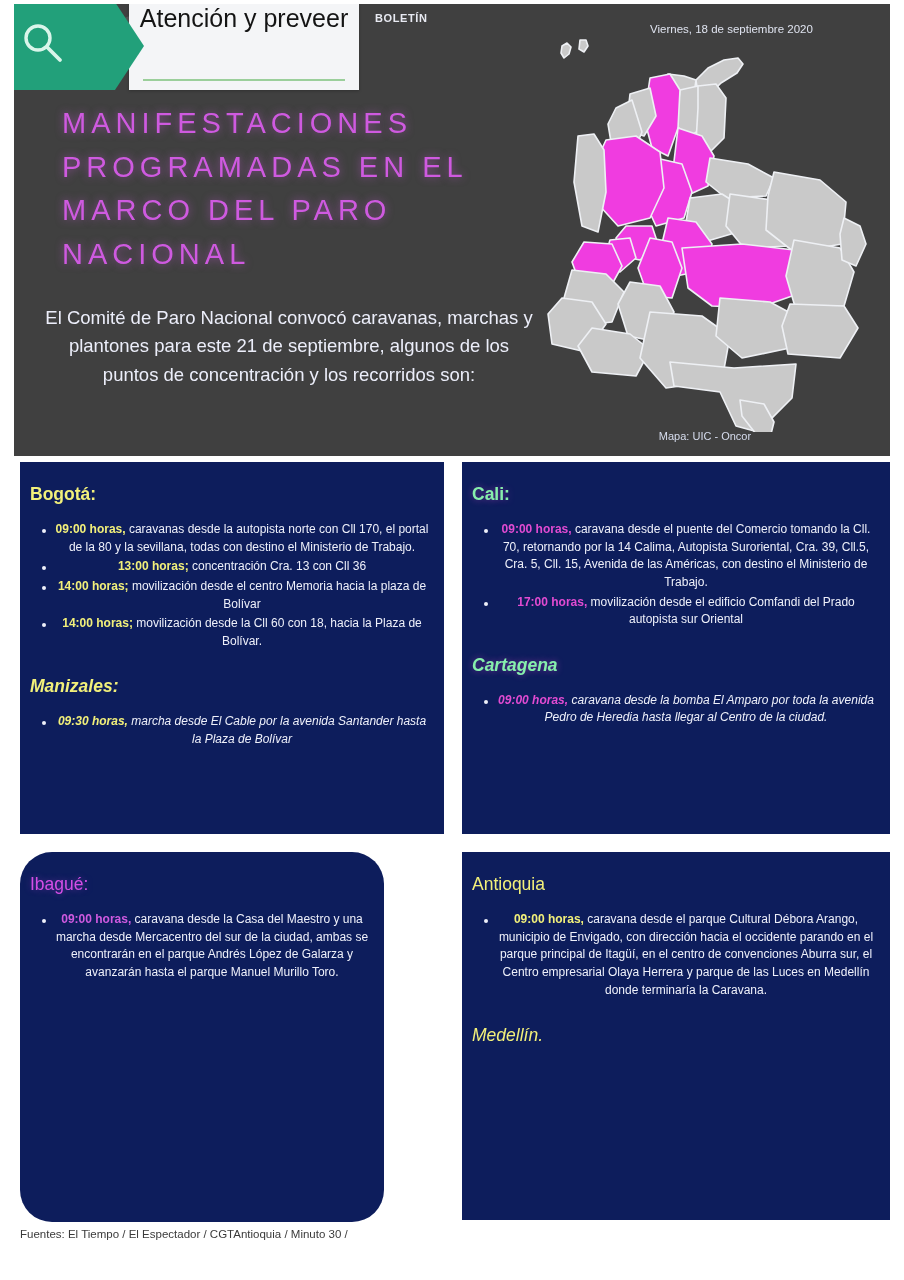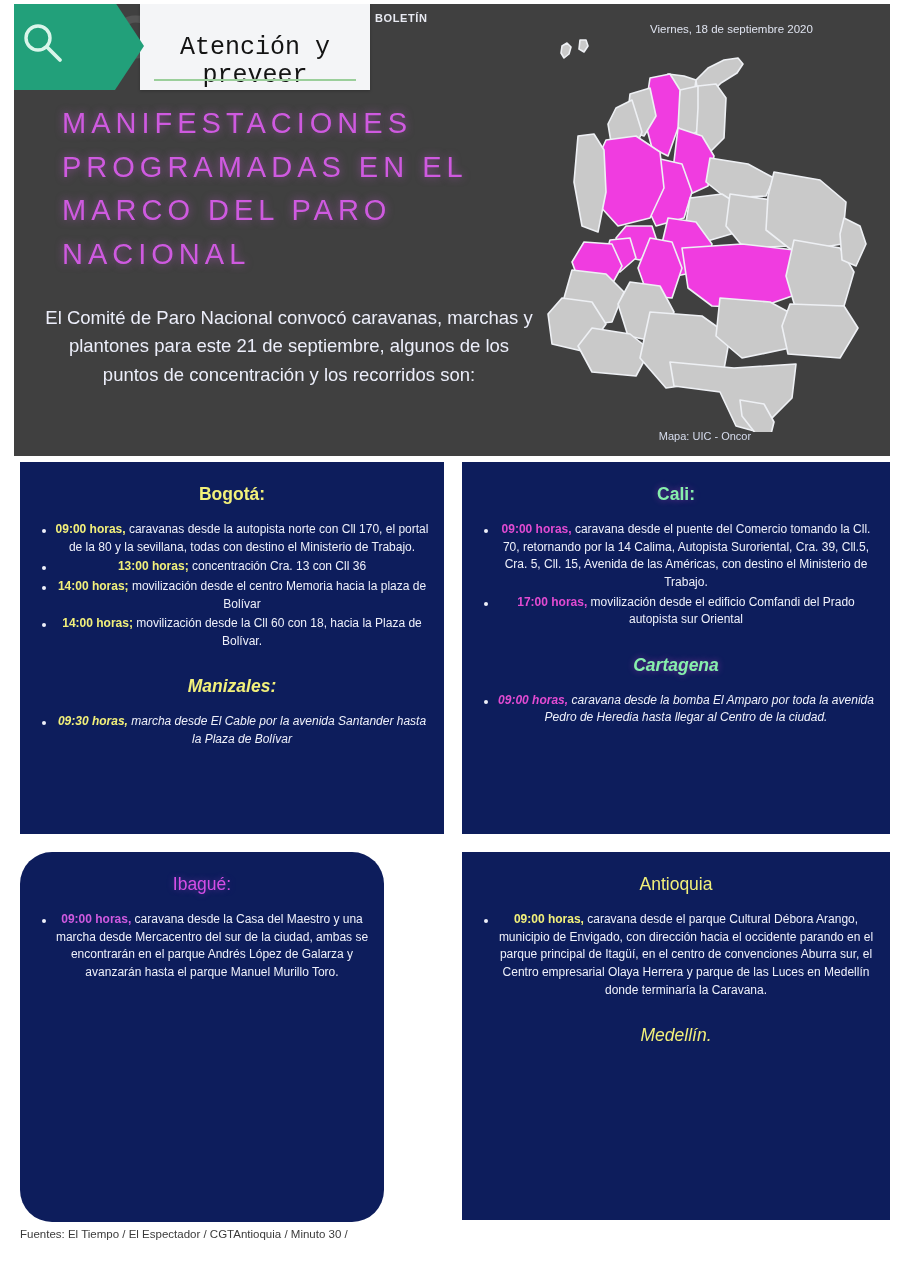--- a/index.html
+++ b/index.html
@@ -37,26 +37,25 @@
   .badge{
     position:absolute;left:-2px;top:-2px;width:132px;height:88px;
     background:#22a07a;
     clip-path:polygon(0 0, 78% 0, 100% 50%, 78% 100%, 0 100%);
     z-index:6;
   }
   .badge svg{position:absolute;left:8px;top:18px;}
 
   
   .title-card{
-    position:absolute;left:126px;top:0px;width:230px;height:86px;
+    position:absolute;left:115px;top:0px;width:230px;height:86px;
     background:#f4f5f7;
     z-index:5;
-    display:flex;align-items:flex-end;justify-content:center;
+    display:flex;align-items:flex-start;justify-content:center;
     box-shadow:0 1px 3px rgba(0,0,0,.25);
-    font-family:Liberation Mono, monospace;
   }
   .title-card .tc-txt{
     font-size:25px;color:#141414;text-align:center;line-height:1.12;
     padding:0 6px;
   }
   .title-card .tc-rule{
     position:absolute;left:14px;right:14px;bottom:9px;height:2px;
     background:#9bcf9b;
   }
 
@@ -80,21 +79,21 @@
   }
 
   
   .panel{position:absolute;background:#0d1d5c;}
   .p-tl{left:20px;top:462px;width:424px;height:372px;}
   .p-tr{left:462px;top:462px;width:428px;height:372px;}
   .p-bl{left:20px;top:852px;width:364px;height:370px;border-radius:32px;}
   .p-br{left:462px;top:852px;width:428px;height:368px;}
 
   .sec-title{
-    text-align:center;font-size:17.5px;font-weight:bold;margin:0;
+    text-align:left;font-size:17.5px;font-weight:bold;margin:0;
     padding:22px 10px 2px 10px;
   }
   .sec-title.y{color:#f2f07a;}
   .sec-title.m{color:#86efac;text-shadow:0 0 7px rgba(239,79,216,.45);}
   .sec-title.m2{color:#d44ee6;text-shadow:0 0 7px rgba(212,78,230,.4);}
   .sec-title.plain{font-weight:normal;}
 
   ul.items{
     list-style:none;margin:0;padding:14px 14px 0 22px;
   }

